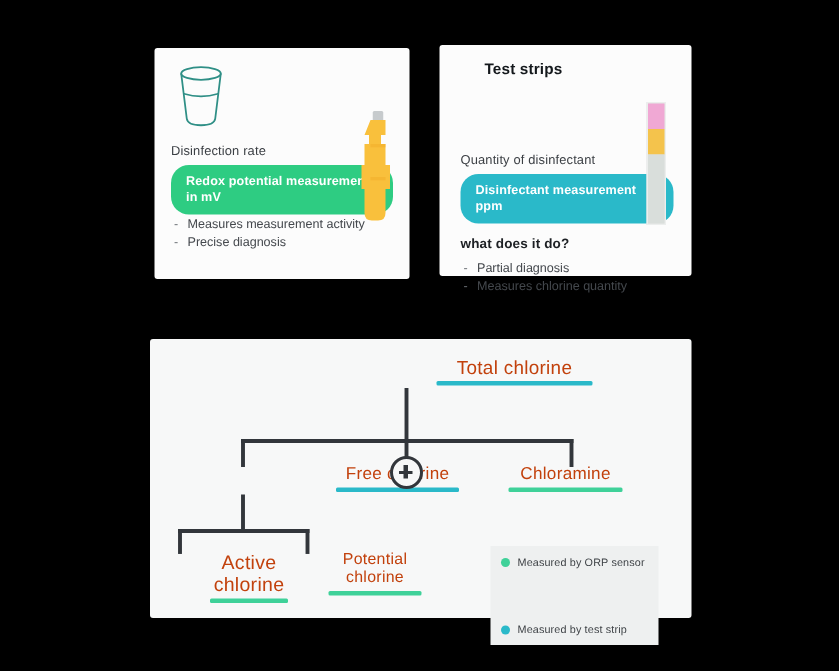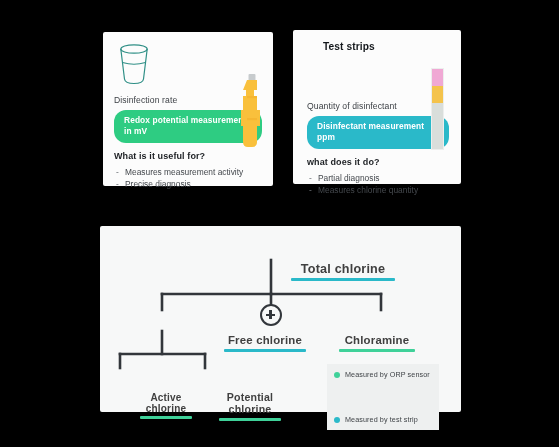--- a/index.html
+++ b/index.html
@@ -73,42 +73,41 @@
   }
   #test-strip .band-pink   { height: 17px; background: #f0a8d4; }
   #test-strip .band-orange { height: 17px; background: #f4c34c; }
   #test-strip .band-body   { height: 46px; background: #d9dedb; }
 
   
   #card-diagram .dwrap { position: absolute; inset: 0; }
   .node {
     position: absolute;
     text-align: center;
-    font-weight: 700;
-    color: #404040;
+    font-weight: 400;
+    color: #c2410c;
     letter-spacing: .2px;
     line-height: 1.12;
-    margin-top: 24px;
   }
   .node .ul {
     display: block; height: 3px; margin: 2px auto 0 auto; border-radius: 1px;
   }
   .ul-teal  { background: #2ab9c9; }
   .ul-green { background: #3fd199; }
 
   #node-total { left: 178px; top: 12px; width: 130px; font-size: 12.6px; }
   #node-total .ul { width: 104px; }
 
   #node-free { left: 105px; top: 84px; width: 120px; font-size: 11.4px; }
   #node-free .ul { width: 82px; }
 
   #node-chloramine { left: 212px; top: 84px; width: 130px; font-size: 11.4px; }
   #node-chloramine .ul { width: 76px; }
 
-  #node-active { left: 20px; top: 142px; width: 92px; font-size: 10px; }
+  #node-active { left: 20px; top: 142px; width: 92px; font-size: 13px; }
   #node-active .ul { width: 52px; }
 
   #node-potential { left: 98px; top: 142px; width: 104px; font-size: 10.6px; }
   #node-potential .ul { width: 62px; }
 
   #plus-node {
     position: absolute; left: 160px; top: 78px;
     width: 22px; height: 22px; border-radius: 50%;
     border: 2.4px solid #32363b;
     background: #f7f8f8;
@@ -144,21 +143,20 @@
           <ellipse cx="20" cy="7" rx="13.2" ry="4.2" fill="none" stroke="#2f8f86" stroke-width="1.2"></ellipse>
           <path d="M6.8 7 L10.5 37 Q11 41.5 20 41.5 Q29 41.5 29.5 37 L33.2 7" fill="none" stroke="#2f8f86" stroke-width="1.2"></path>
           <path d="M8.6 20.5 Q20 24 31.4 20.5" fill="none" stroke="#2f8f86" stroke-width="1.1"></path>
         </svg>
       </div>
 
       <div class="kicker">Disinfection rate</div>
 
       <div class="pill pill-green">Redox potential measurement in mV</div>
 
-      <div class="q-head">What is it useful for?</div>
 
       <ul class="bullets">
         <li>Measures measurement activity</li>
         <li>Precise diagnosis</li>
       </ul>
     </div>
 
     <svg id="sensor-pen" viewBox="0 0 22 86">
       <rect x="7.5" y="0" width="7" height="7" rx="1" fill="#c7cbcd"></rect>
       <path d="M6 6 h10 v10 h-3 v6 h3 v14 h3 v16 h-3 v16 q0 5 -5 5 h-4 q-5 0 -5 -5 v-16 h-3 v-16 h3 v-14 h3 v-6 h-3 z" fill="#f9c03c"></path>

